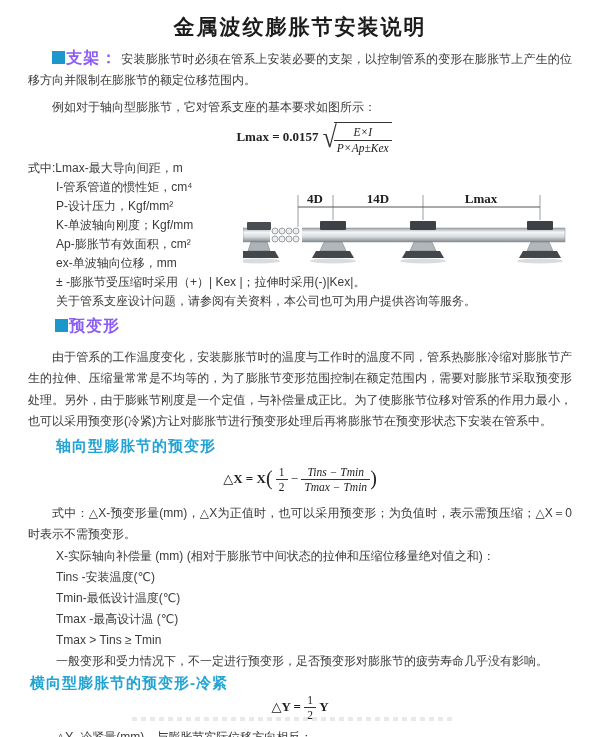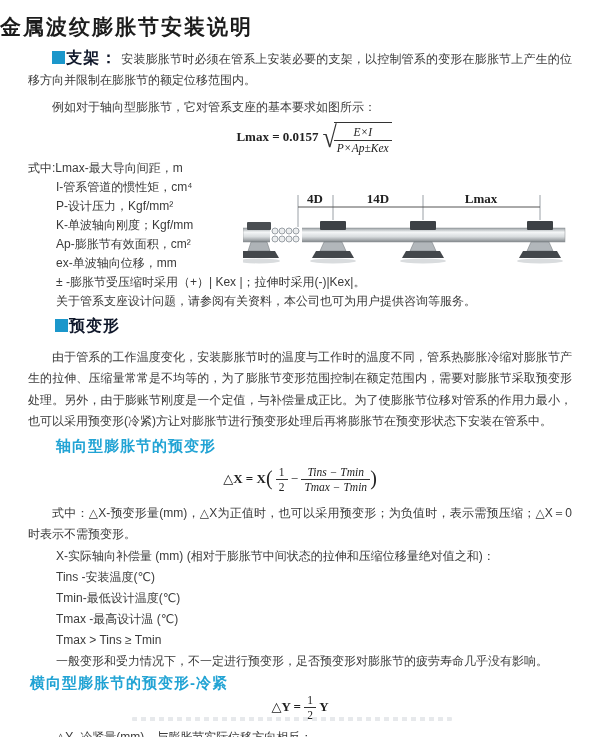--- a/index.html
+++ b/index.html
@@ -1,27 +1,27 @@
 <!DOCTYPE html>
 <html><head>
 <meta charset="utf-8">
 <style>
   html,body{margin:0;padding:0;background:#ffffff;}
   .page{
     position:relative;width:600px;height:737px;overflow:hidden;background:#fff;
     font-family:"Liberation Sans","DejaVu Sans",sans-serif;color:#3a3a3a;
   }
-  h1.doc-title{margin:0;padding-top:13px;font-size:21px;
+  h1.doc-title{margin:0;padding-top:13px;text-align:center;font-size:21px;
     font-weight:bold;color:#1c1c1c;letter-spacing:2px;}
   .para{margin:6px 28px 0;font-size:12px;line-height:21px;text-align:justify;}
   .para2{margin:12px 28px 0;font-size:12px;line-height:21.5px;text-align:justify;}
   .indent{text-indent:24px;}
   .sq{display:inline-block;width:13px;height:13px;background:#1b97cb;
     margin-right:1px;vertical-align:-1px;}
-  .sec-label{color:#0f172a;font-size:16px;font-weight:bold;letter-spacing:1px;}
+  .sec-label{color:#8b5cf6;font-size:16px;font-weight:bold;letter-spacing:1px;}
   .sec-line{margin:6px 0 0 55px;line-height:18px;}
   .subtitle{color:#21a3d4;font-weight:bold;font-size:15px;letter-spacing:1px;line-height:17px;}
   .sub1{margin:4px 0 0 56px;}
   .sub2{margin:2px 0 0 30px;}
   .formula{text-align:center;font-family:"Liberation Serif","DejaVu Serif",serif;color:#222;}
   .f1{margin:4px 0 4px;line-height:30px;font-size:13px;padding-left:28px;}
   .f2{margin:2px 0 0;line-height:44px;font-size:13px;}
   .f3{margin:2px 0 0;line-height:26px;font-size:13px;}
   .f-bold{font-weight:bold;}
   .frac{display:inline-block;text-align:center;vertical-align:middle;

